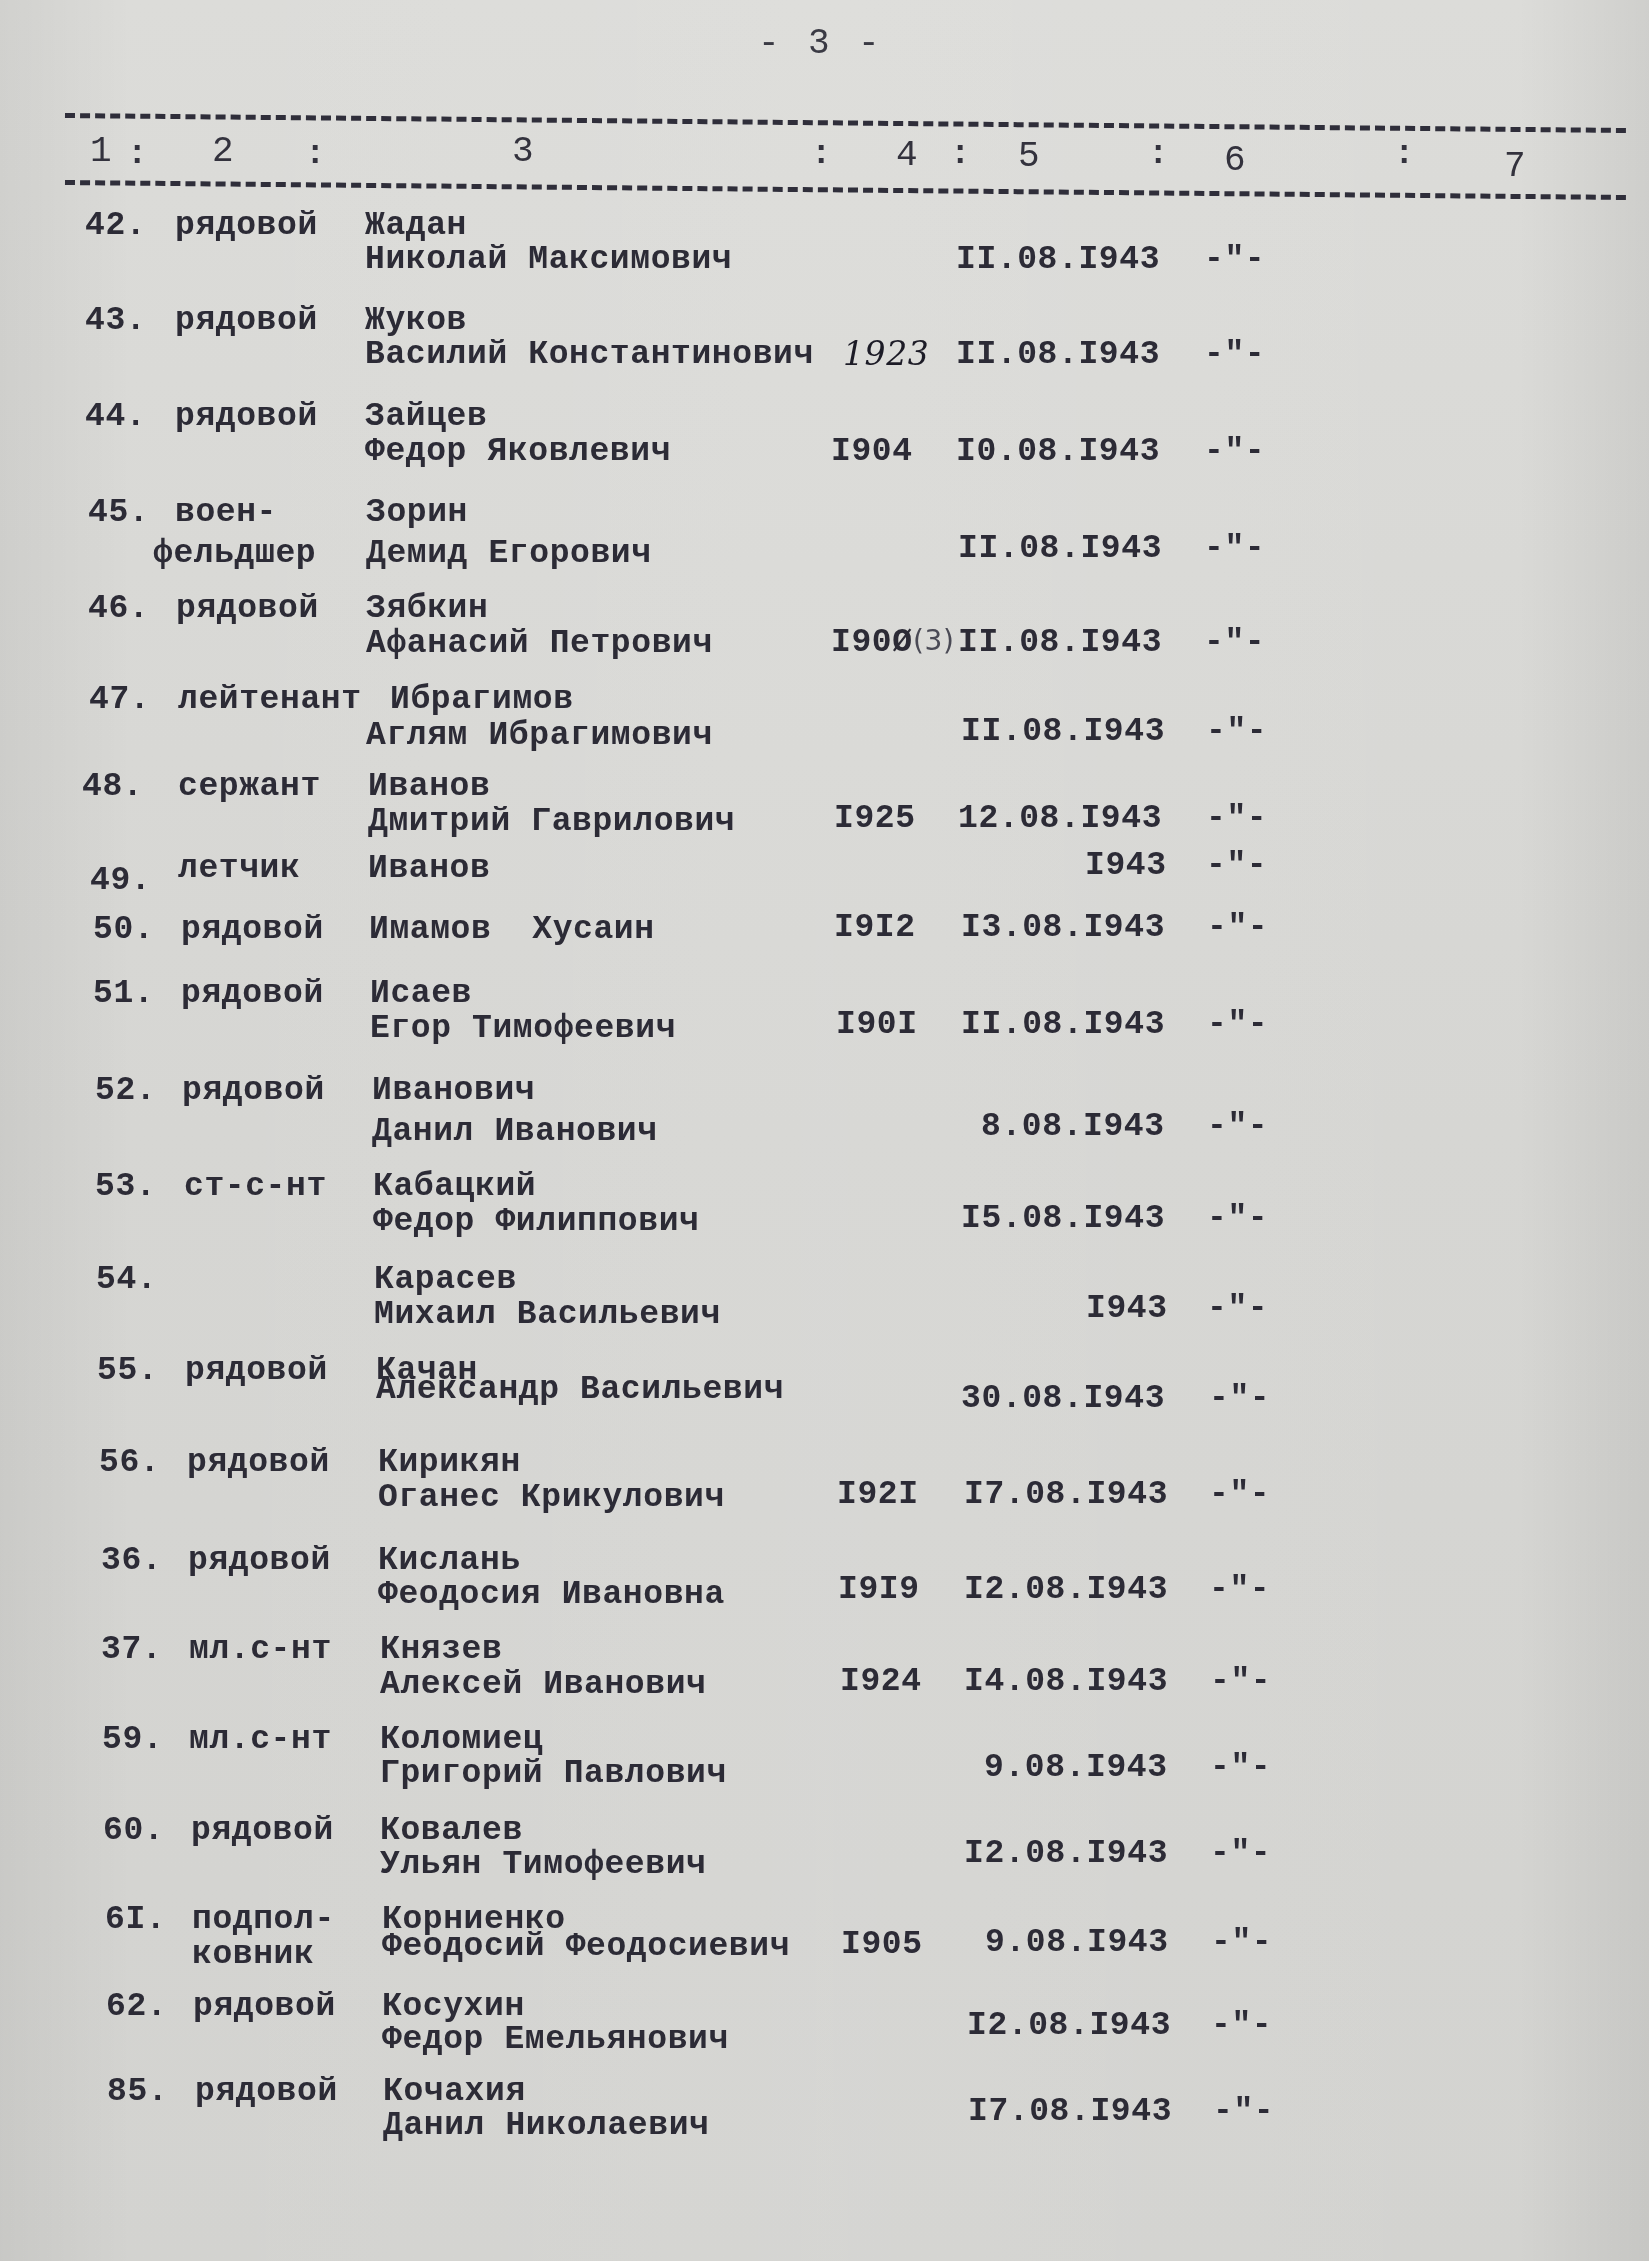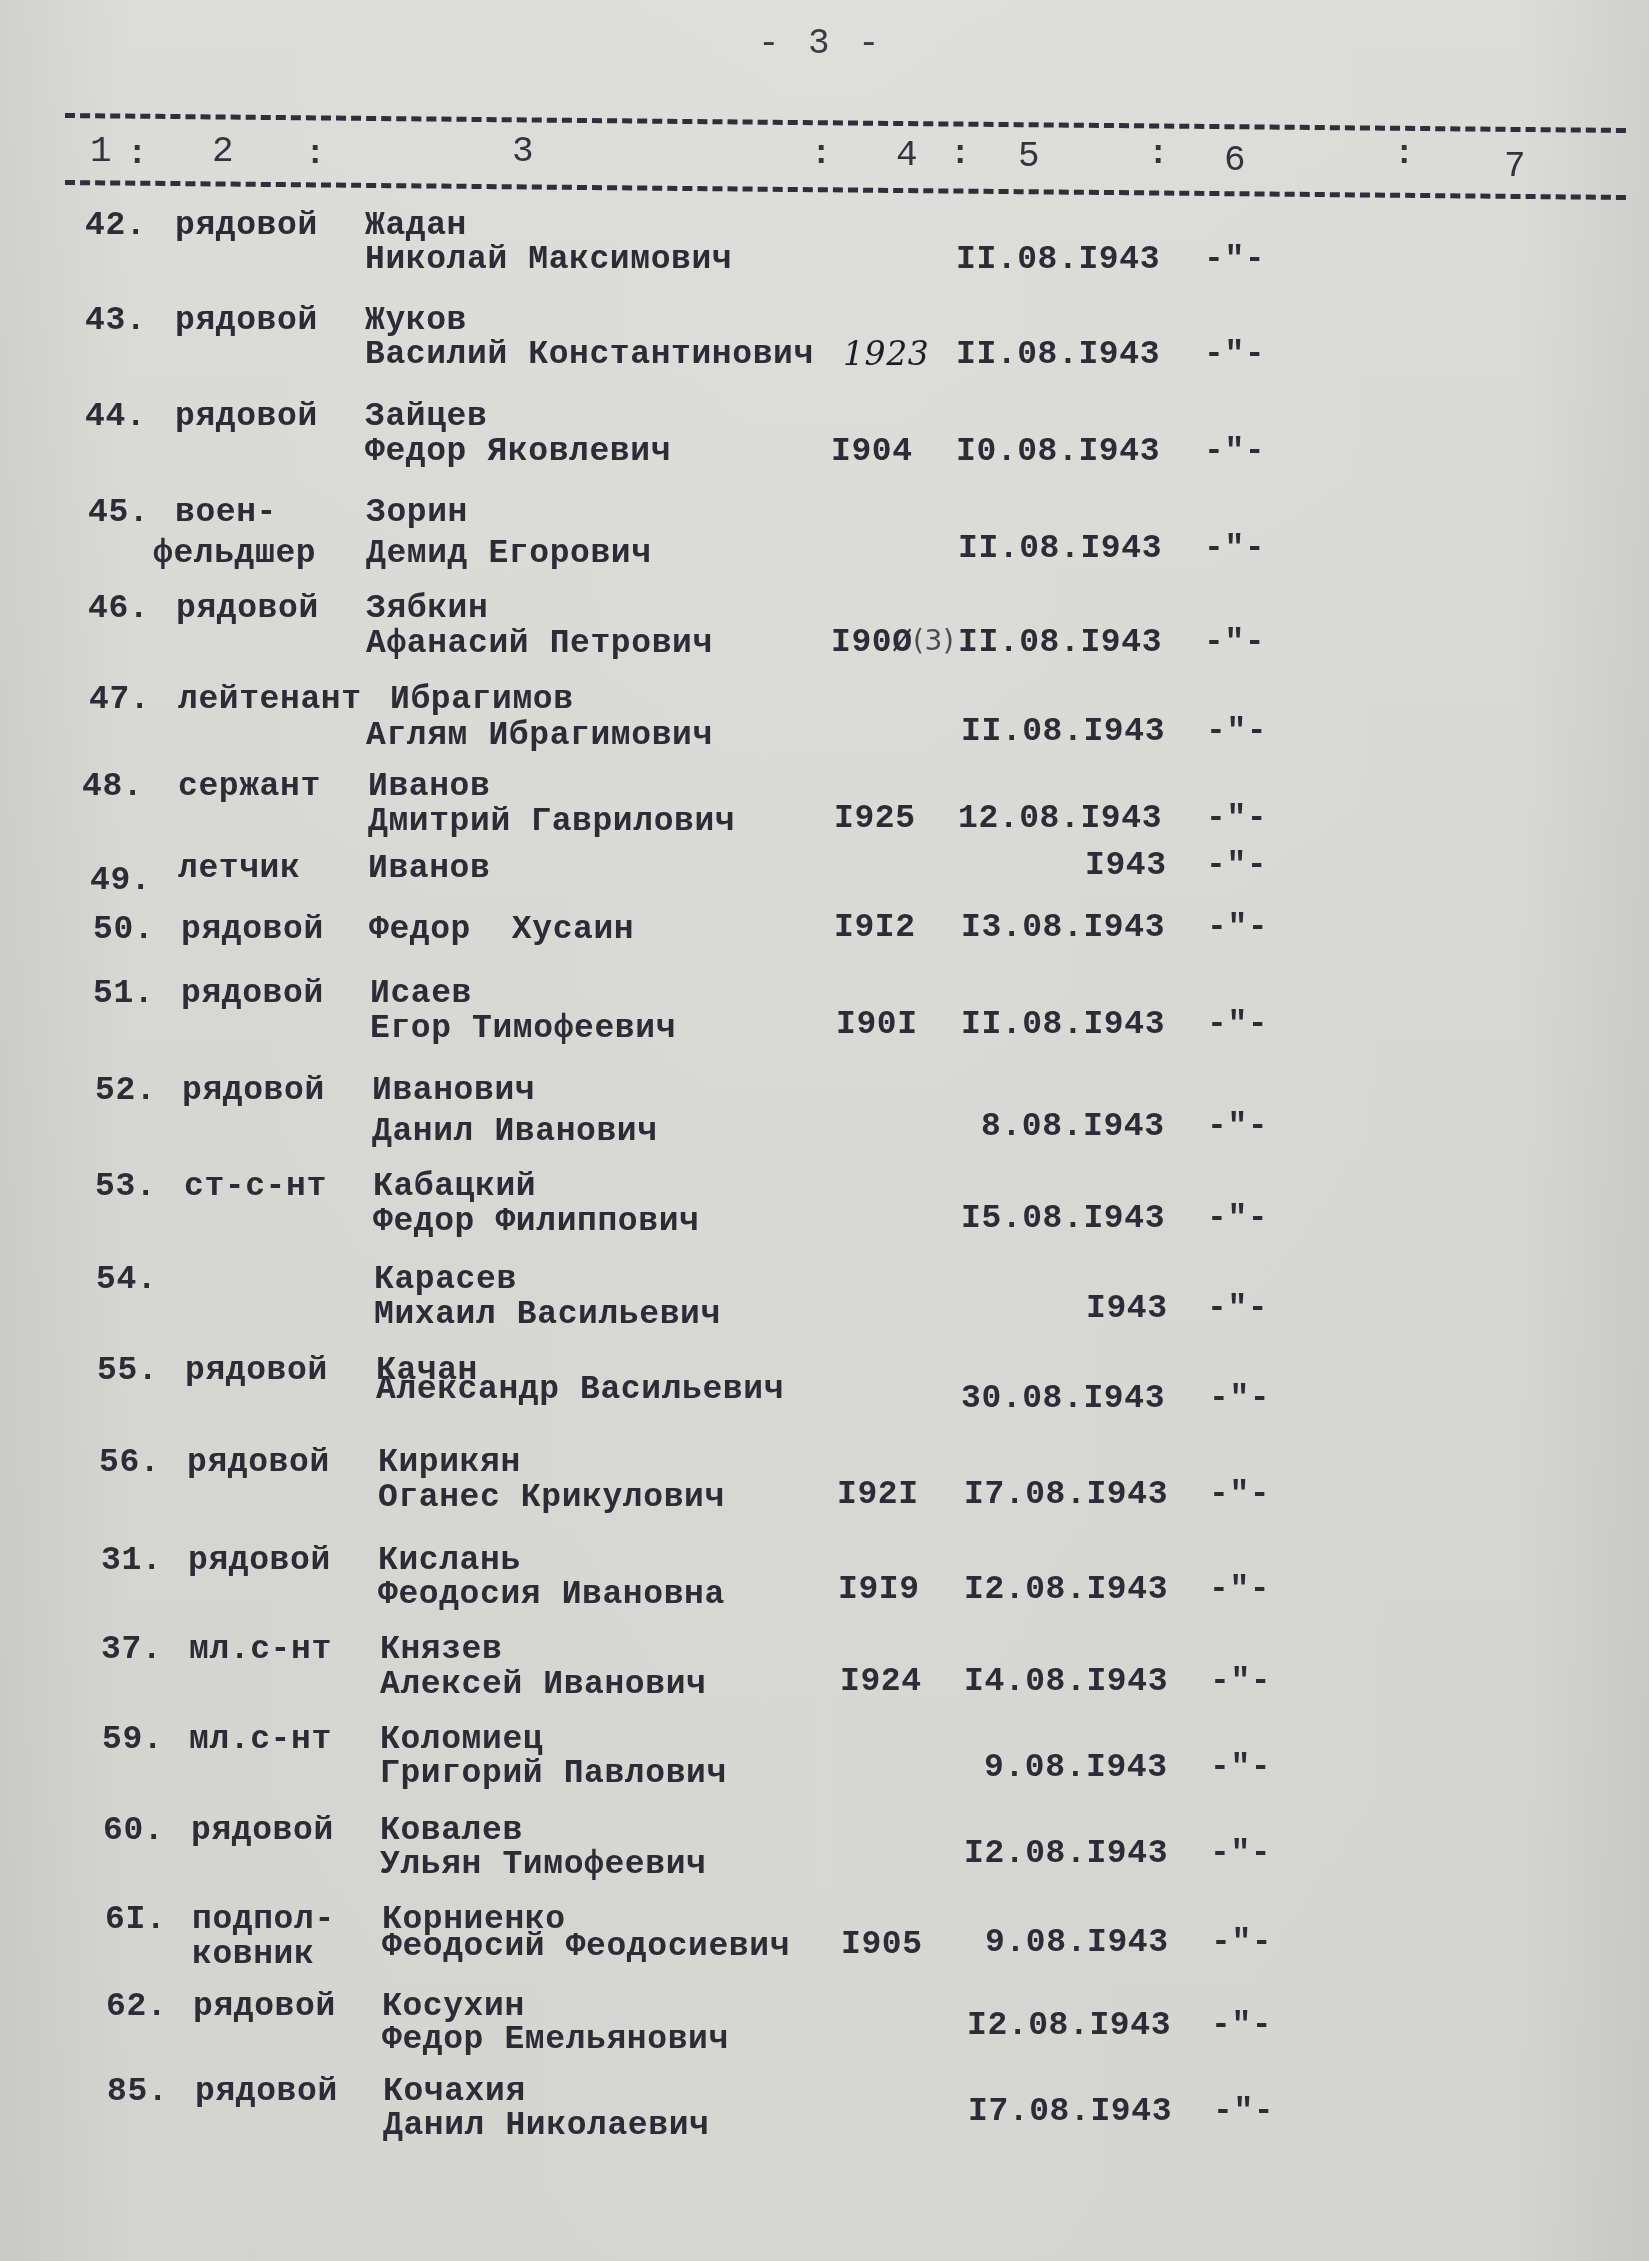--- a/index.html
+++ b/index.html
@@ -142,21 +142,21 @@
     <span class="cell num" style="left:90px;top:12px">49.</span>
     <span class="cell rank" style="left:178px;top:0">летчик</span>
     <span class="cell surname" style="left:368px;top:0">Иванов</span>
     <span class="cell date" style="left:1085px;top:-3.4px">I943</span>
     <span class="cell ditto" style="left:1206px;top:-3.4px">-"-</span>
   </div>
 
   <div class="entry" style="top:912px">
     <span class="cell num" style="left:93px;top:0">50.</span>
     <span class="cell rank" style="left:181px;top:0">рядовой</span>
-    <span class="cell surname" style="left:369px;top:0">Федор  Хусаин</span>
+    <span class="cell surname" style="left:369px;top:0">Имамов  Хусаин</span>
     <span class="cell year" style="left:834px;top:-2.3px">I9I2</span>
     <span class="cell date" style="left:961px;top:-2.3px">I3.08.I943</span>
     <span class="cell ditto" style="left:1207px;top:-2.3px">-"-</span>
   </div>
 
   <div class="entry" style="top:976px">
     <span class="cell num" style="left:93px;top:0">51.</span>
     <span class="cell rank" style="left:181px;top:0">рядовой</span>
     <span class="cell surname" style="left:370px;top:0">Исаев</span>
     <span class="cell given" style="left:370px;top:35px">Егор Тимофеевич</span>
@@ -204,21 +204,21 @@
     <span class="cell num" style="left:99px;top:0">56.</span>
     <span class="cell rank" style="left:187px;top:0">рядовой</span>
     <span class="cell surname" style="left:378px;top:0">Кирикян</span>
     <span class="cell given" style="left:378px;top:35px">Оганес Крикулович</span>
     <span class="cell year" style="left:837px;top:32px">I92I</span>
     <span class="cell date" style="left:964px;top:32px">I7.08.I943</span>
     <span class="cell ditto" style="left:1209px;top:32px">-"-</span>
   </div>
 
   <div class="entry" style="top:1543px">
-    <span class="cell num" style="left:101px;top:0">31.</span>
+    <span class="cell num" style="left:101px;top:0">36.</span>
     <span class="cell rank" style="left:188px;top:0">рядовой</span>
     <span class="cell surname" style="left:378px;top:0">Кислань</span>
     <span class="cell given" style="left:378px;top:34px">Феодосия Ивановна</span>
     <span class="cell year" style="left:838px;top:29px">I9I9</span>
     <span class="cell date" style="left:964px;top:29px">I2.08.I943</span>
     <span class="cell ditto" style="left:1209px;top:29px">-"-</span>
   </div>
 
   <div class="entry" style="top:1632px">
     <span class="cell num" style="left:101px;top:0">37.</span>

